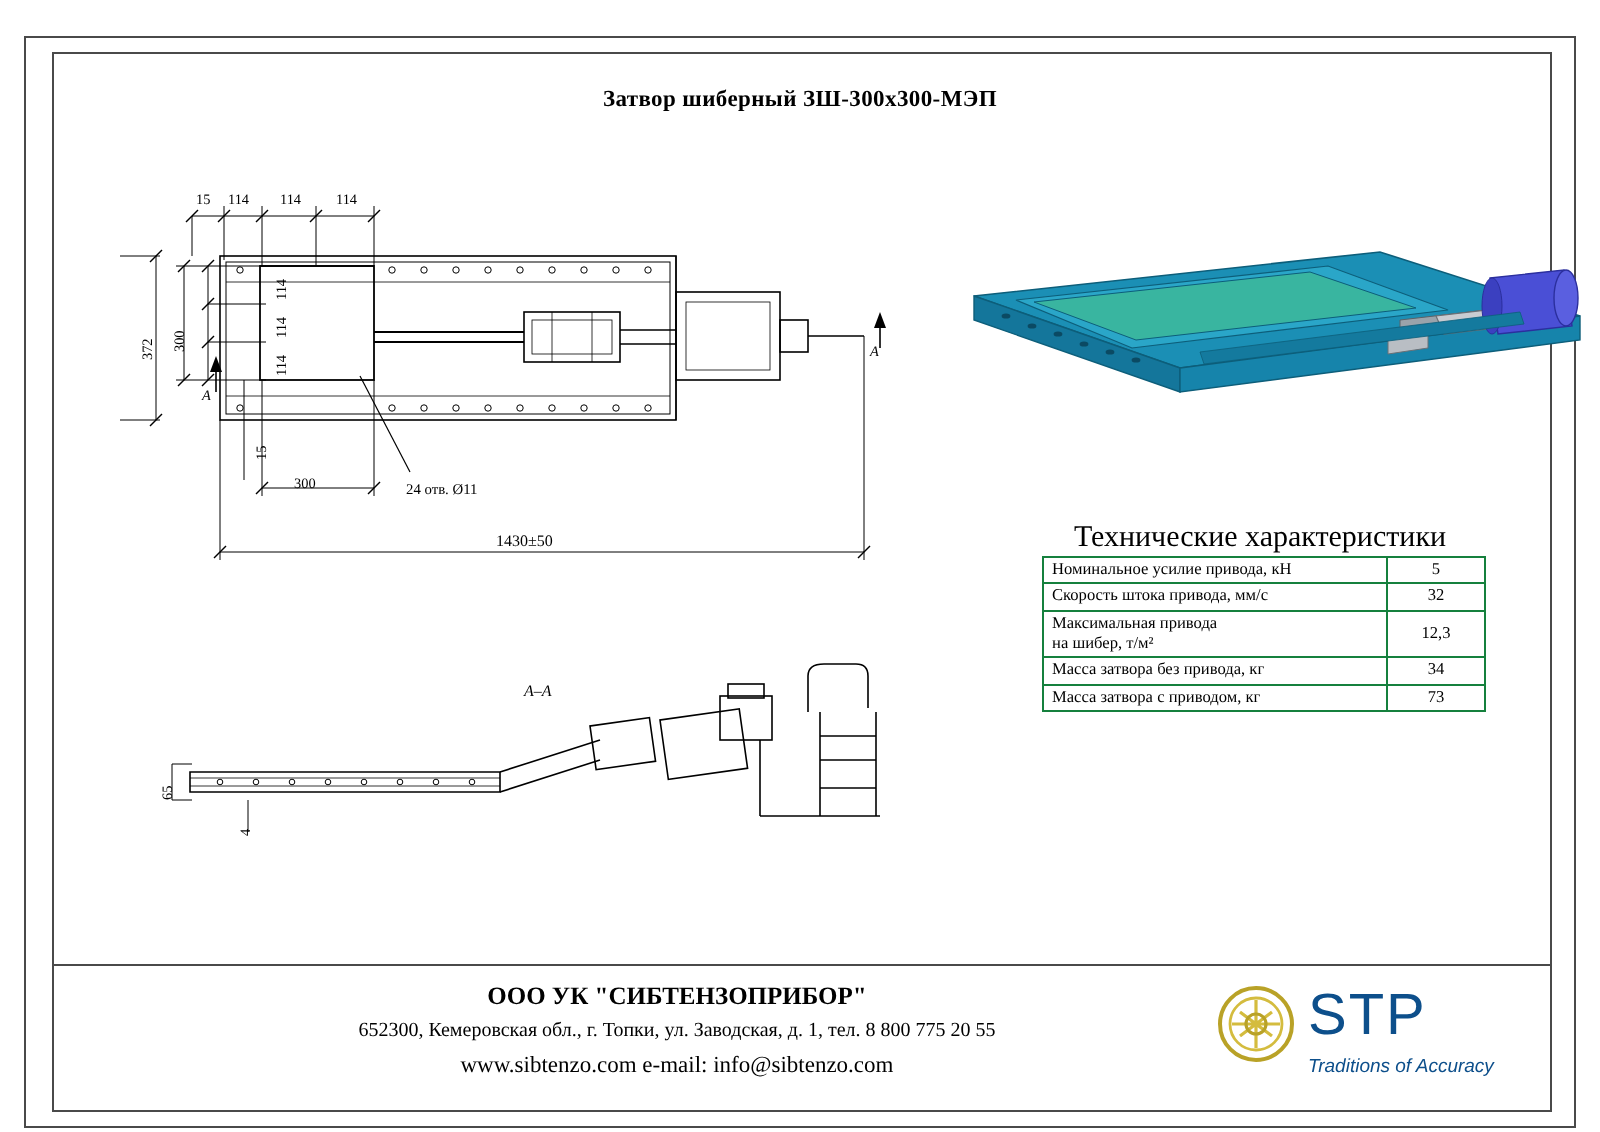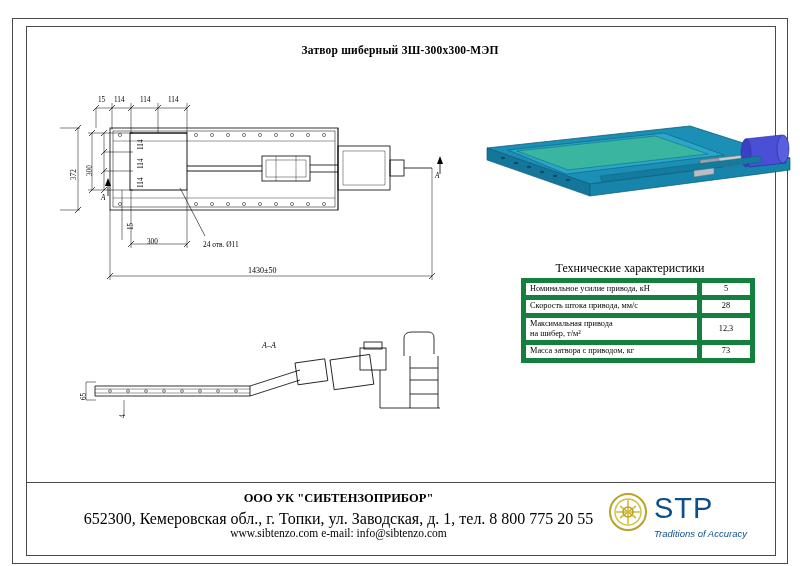--- a/index.html
+++ b/index.html
@@ -66,21 +66,21 @@
     text-align: center;
     font-size: 12.5px;
     font-weight: bold;
   }
   .tb-addr {
     position: absolute;
     left: 20px;
     top: 27px;
     width: 585px;
     text-align: center;
-    font-size: 16px;
+    font-size: 10px;
   }
   .tb-web {
     position: absolute;
     left: 20px;
     top: 44px;
     width: 585px;
     text-align: center;
     font-size: 11.5px;
   }
   
@@ -117,32 +117,32 @@
     color: #0d4f8b;
     font-family: "Liberation Sans", sans-serif;
   }
   
   .spec-title {
     position: absolute;
     left: 520px;
     top: 253px;
     width: 220px;
     text-align: center;
-    font-size: 12px;
+    font-size: 15px;
   }
   table.spec {
     position: absolute;
     left: 521px;
     top: 270px;
     border-collapse: collapse;
     font-size: 8.3px;
     font-family: "Liberation Serif", serif;
   }
   table.spec td {
-    border: 5px solid #15803d;
+    border: 1px solid #15803d;
     padding: 1px 4px;
     line-height: 1.25;
   }
   table.spec td.val {
     width: 40px;
     text-align: center;
   }
   table.spec td.lbl {
     width: 163px;
     text-align: left;
@@ -417,26 +417,30 @@
 
   <div class="spec-title">Технические характеристики</div>
   <table class="spec">
     <tbody>
       <tr>
         <td class="lbl">Номинальное усилие привода, кН</td>
         <td class="val">5</td>
       </tr>
       <tr>
         <td class="lbl">Скорость штока привода, мм/с</td>
-        <td class="val">28</td>
+        <td class="val">32</td>
       </tr>
       <tr>
         <td class="lbl" style="white-space:pre-line;">Максимальная привода
 на шибер, т/м²</td>
         <td class="val">12,3</td>
+      </tr>
+      <tr>
+        <td class="lbl">Масса затвора без привода, кг</td>
+        <td class="val">34</td>
       </tr>
       <tr>
         <td class="lbl">Масса затвора с приводом, кг</td>
         <td class="val">73</td>
       </tr>
     </tbody>
   </table>
 
   <div class="titleblock">
     <div class="tb-company">ООО УК "СИБТЕНЗОПРИБОР"</div>

